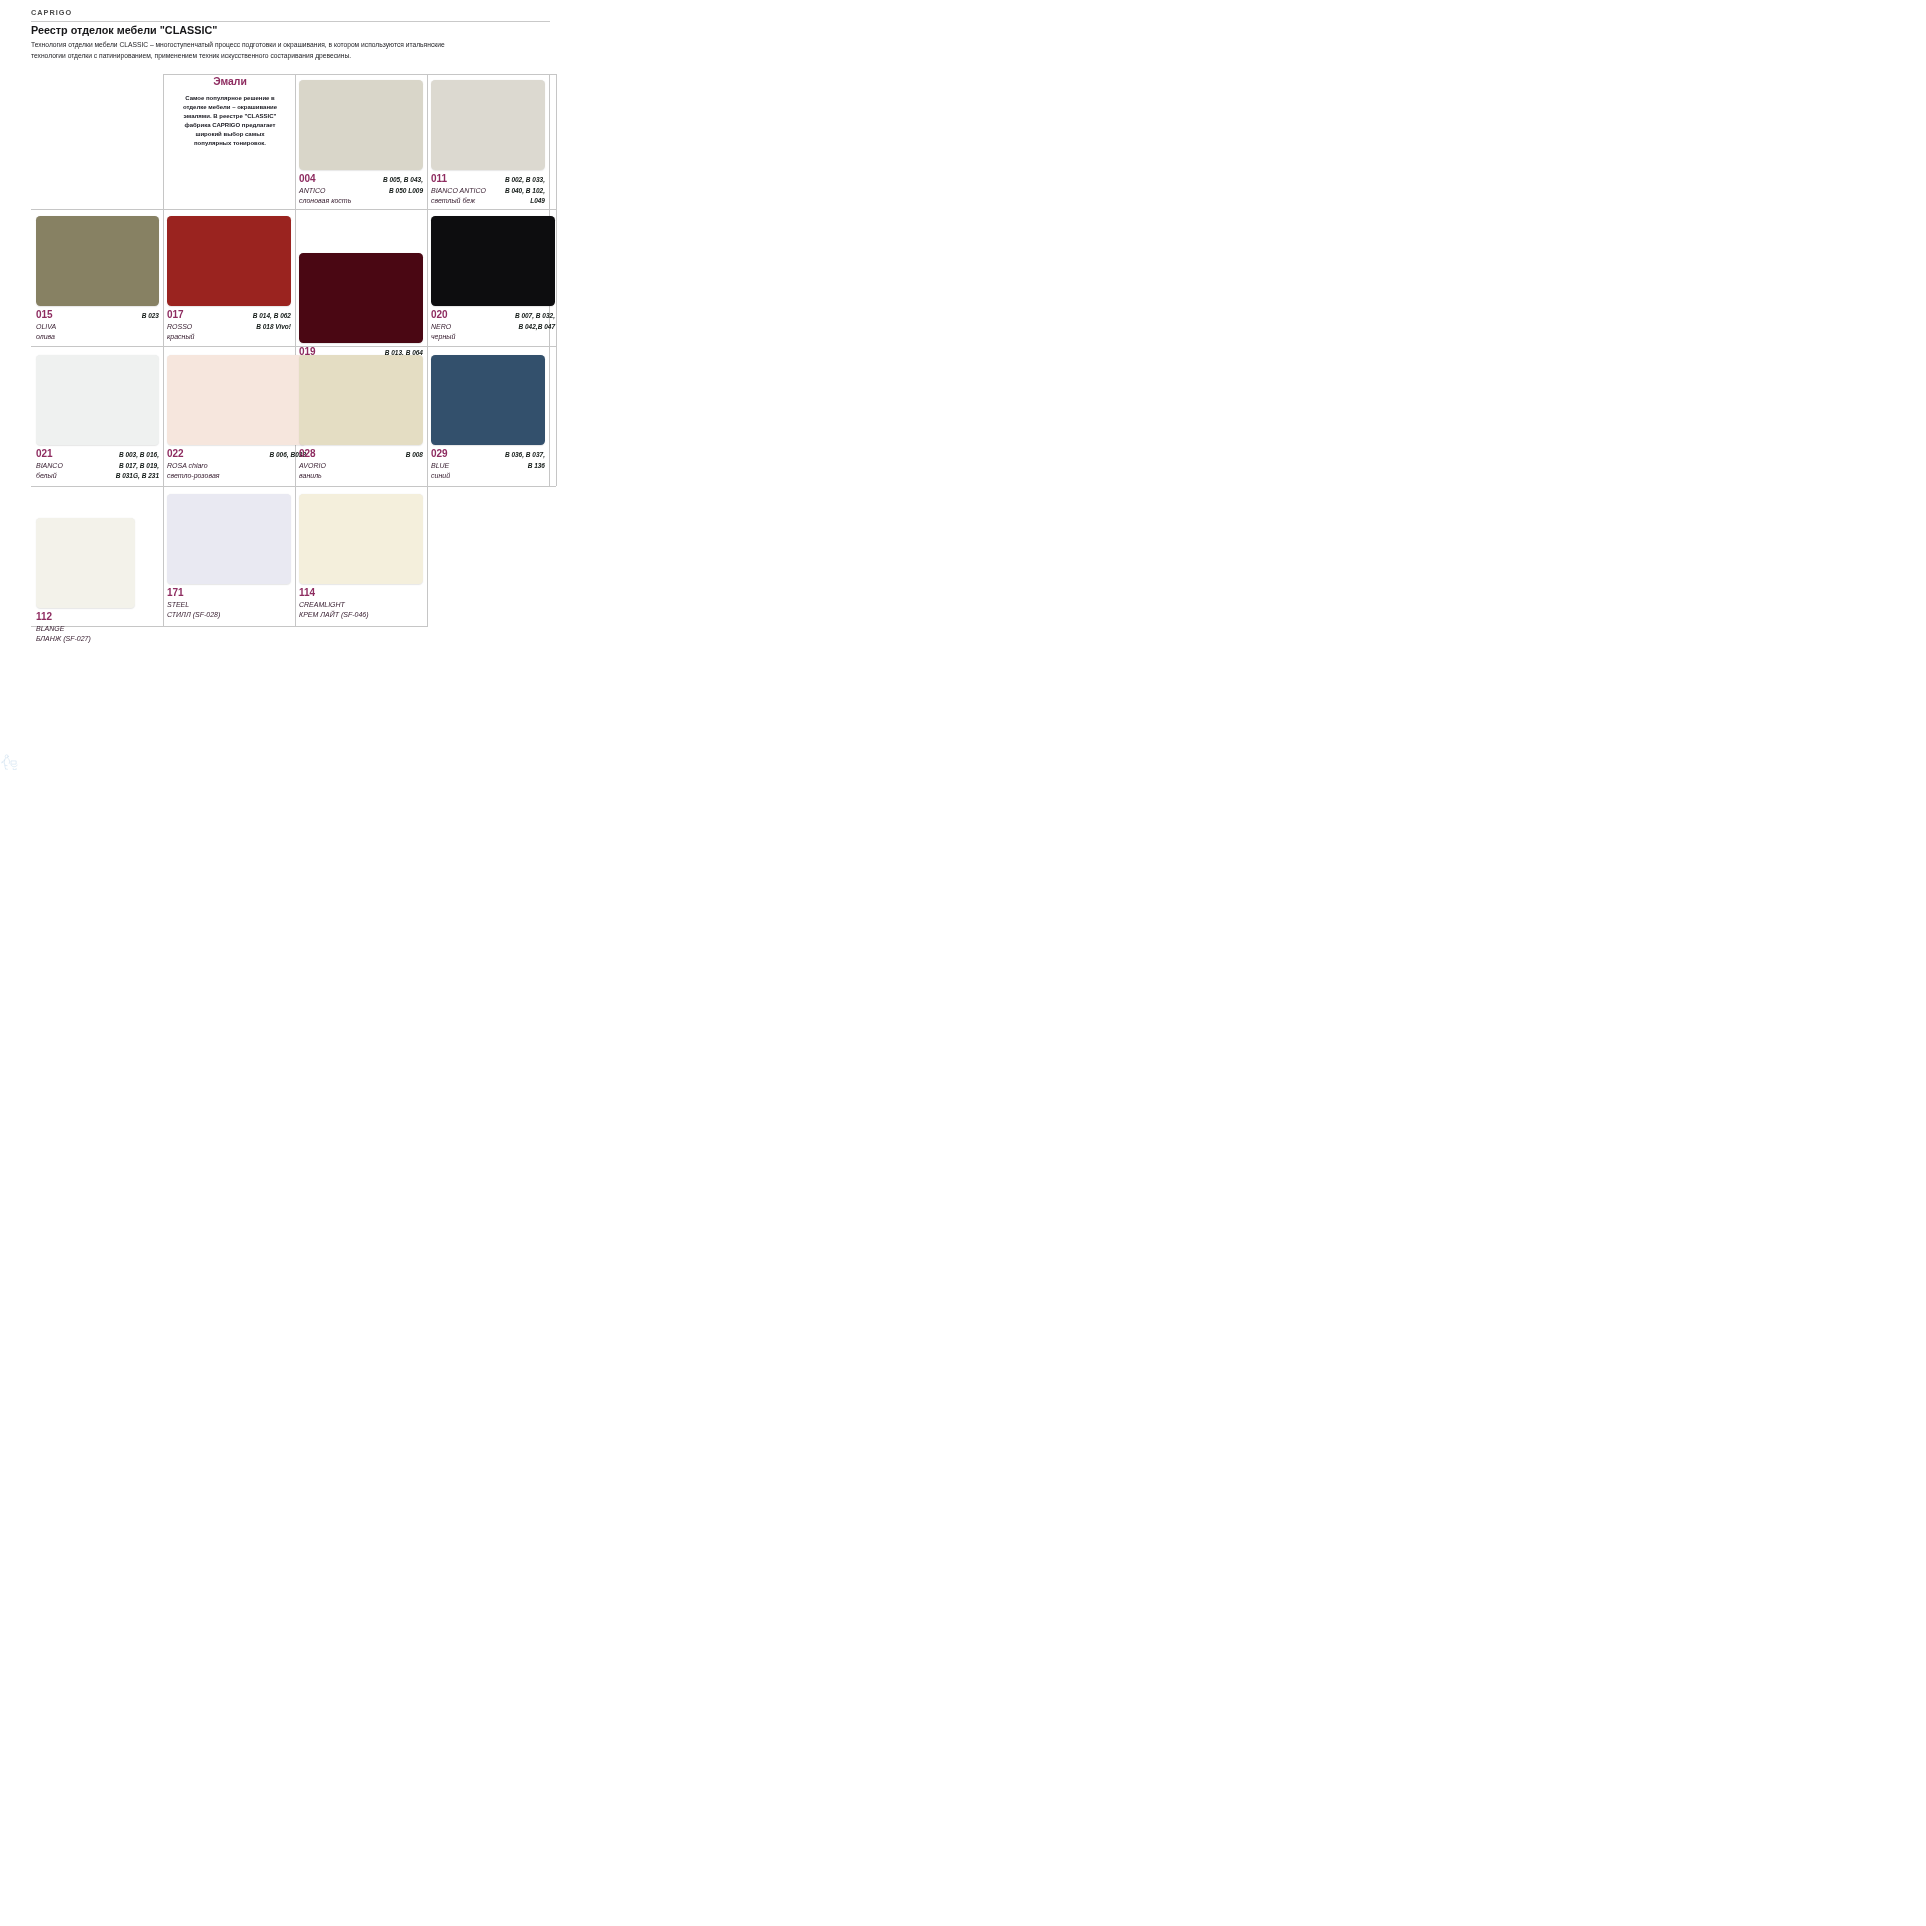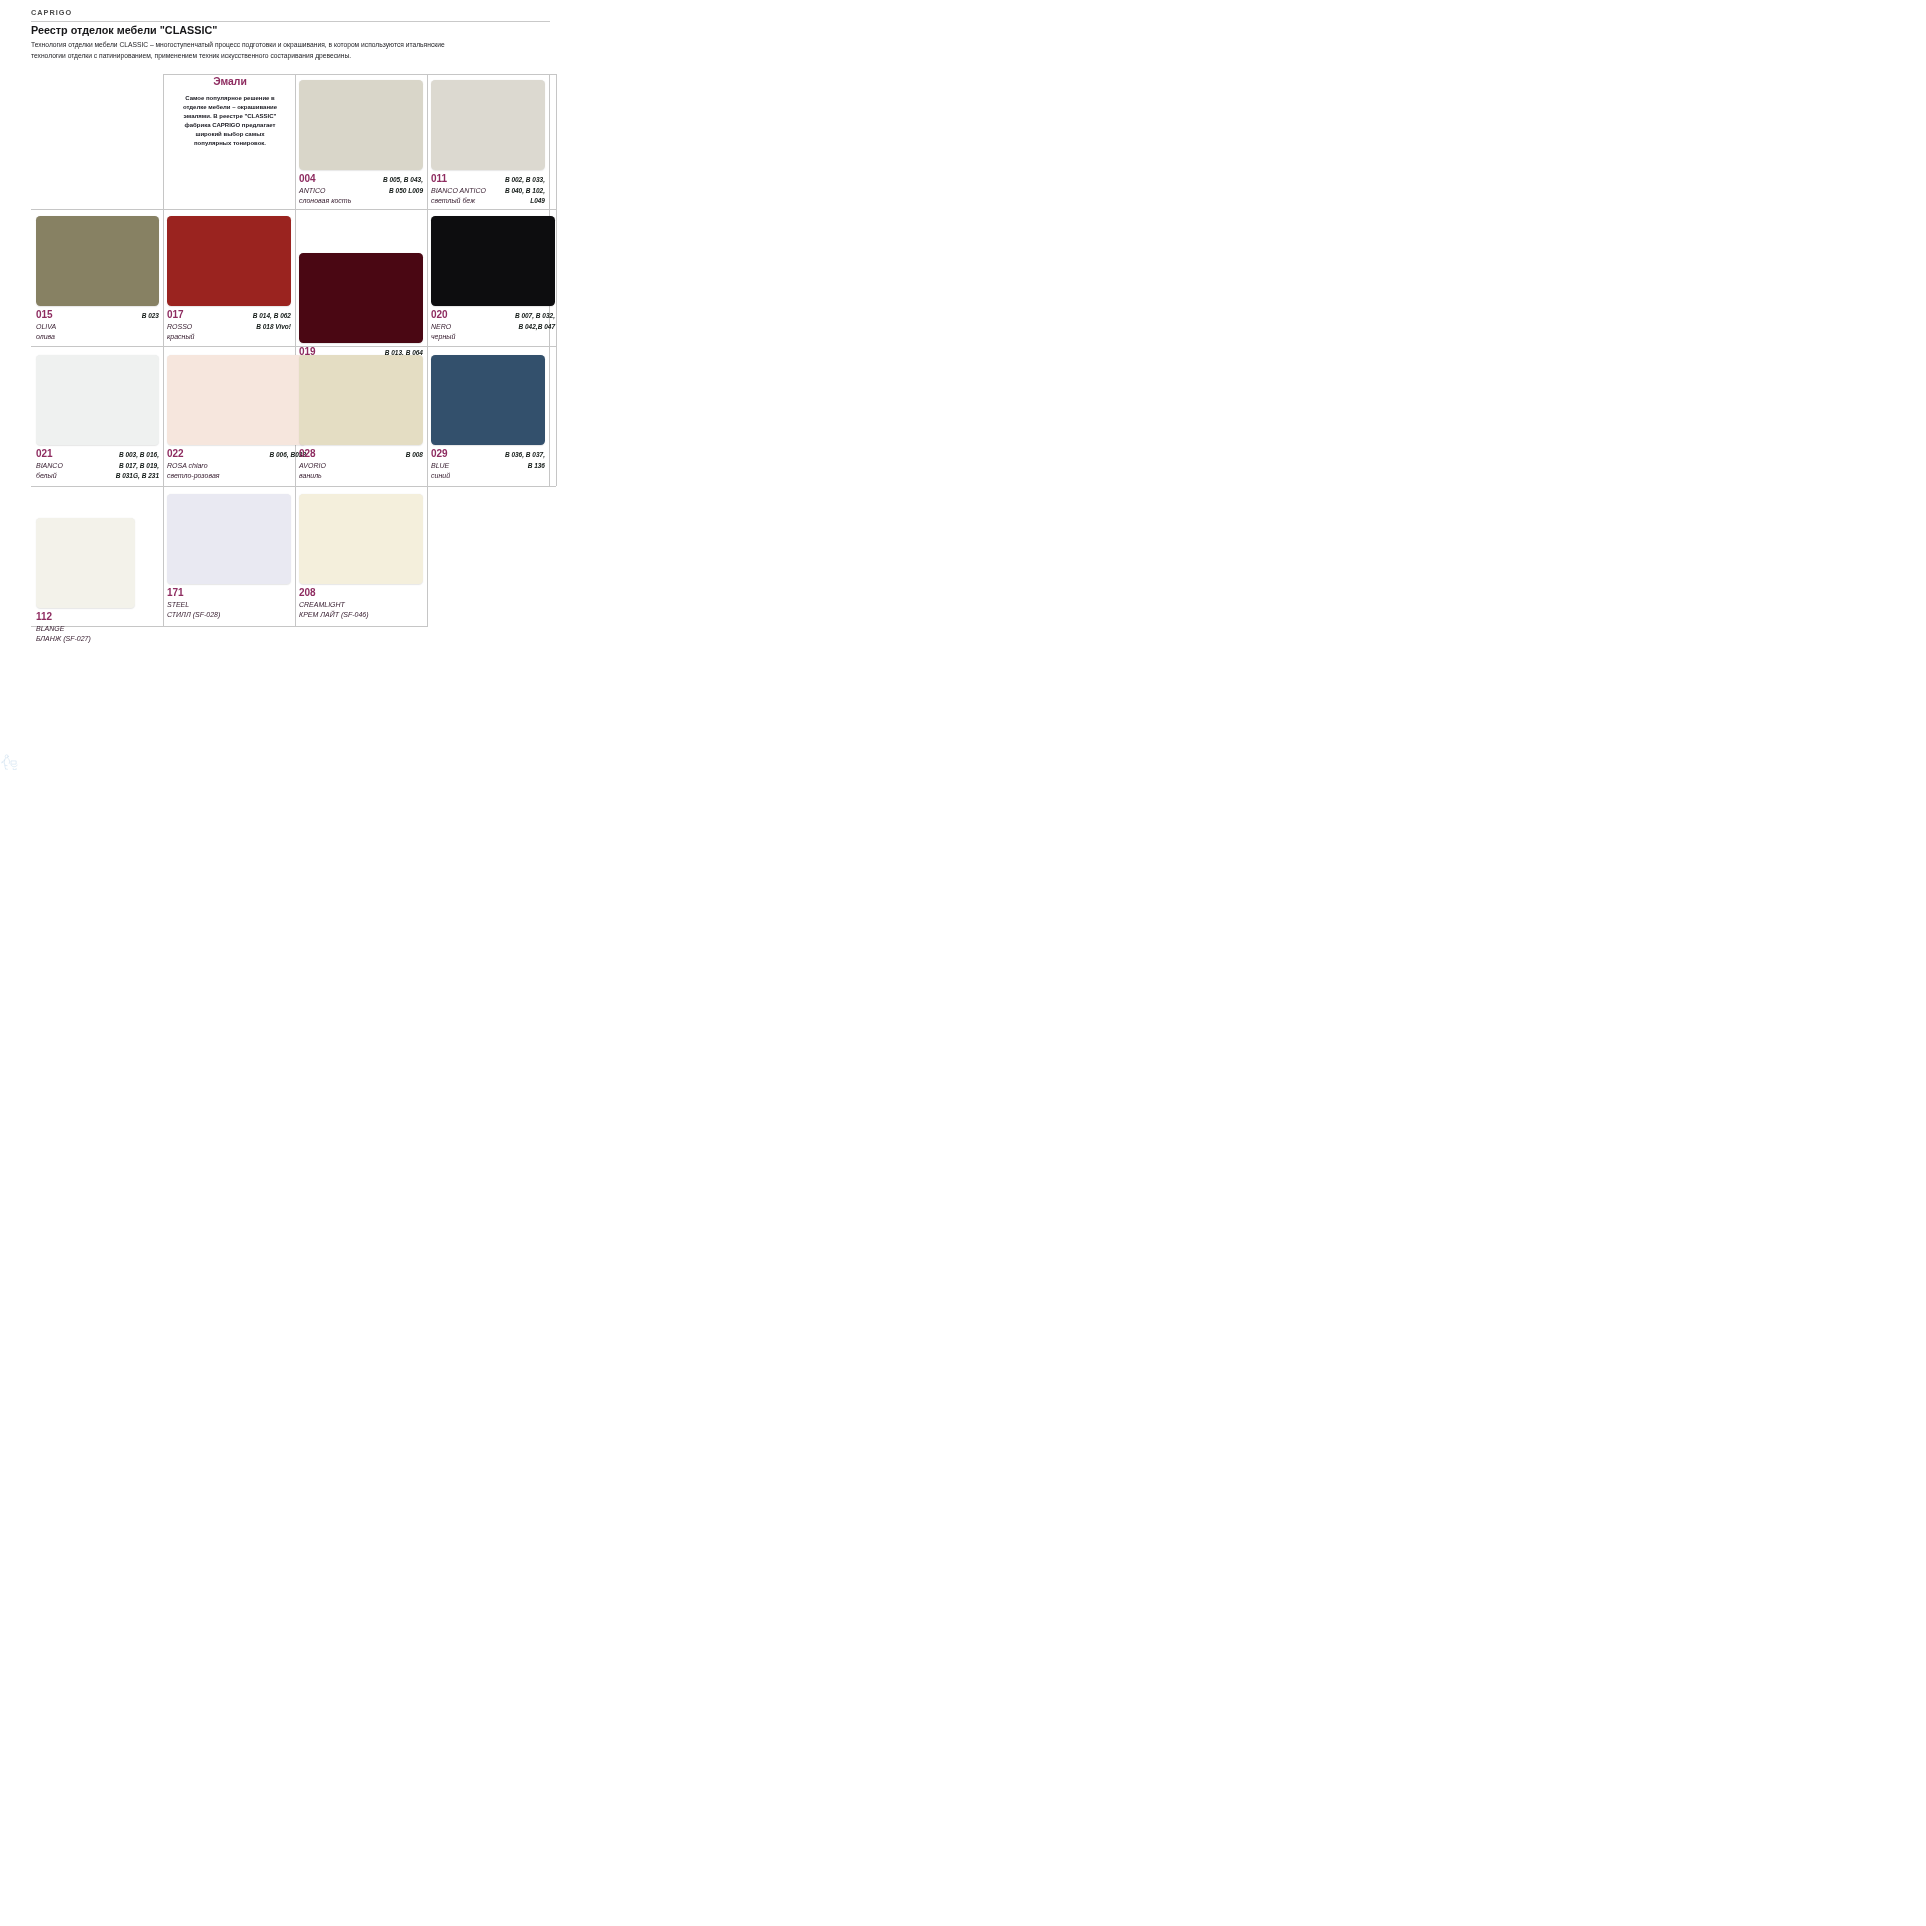--- a/index.html
+++ b/index.html
@@ -248,21 +248,21 @@
             <div class="num">171</div>
             <div class="name">STEEL</div>
             <div class="sub">СТИЛЛ (SF-028)</div>
           </div>
         </div>
       </div>
       <div class="card" style="left: 299px; top: 494px; width: 124px;">
         <div class="swatch" style="background: rgb(244, 239, 220);"></div>
         <div class="label-row">
           <div>
-            <div class="num">208</div>
+            <div class="num">114</div>
             <div class="name">CREAMLIGHT</div>
             <div class="sub">КРЕМ ЛАЙТ (SF-046)</div>
           </div>
         </div>
       </div>
     </div>
 
   <svg class="abs watermark" viewBox="0 0 60 44" fill="none" stroke-width="1.3" stroke-linecap="round" stroke="#aecde5">
     <circle cx="15" cy="6.5" r="4.2"></circle>
     <path d="M12,11 Q6.5,15 8.5,23 L10,31 Q10,36 12,41 M18,11 Q23,14 23,21 L22,26"></path>

